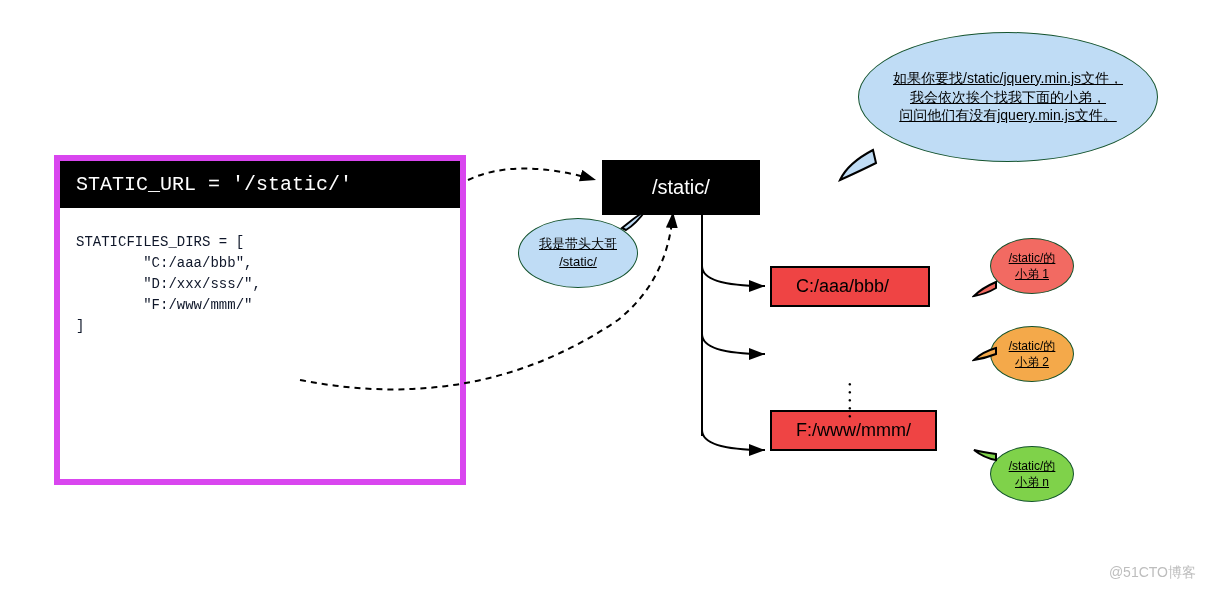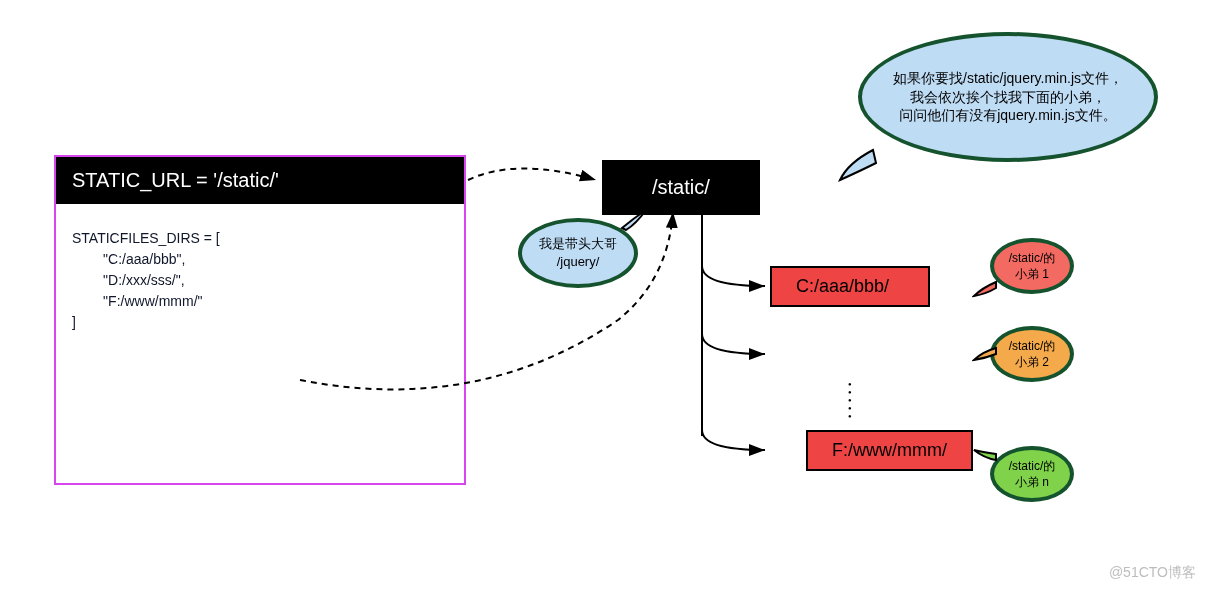--- a/index.html
+++ b/index.html
@@ -1,28 +1,28 @@
 <!DOCTYPE html>
 <html><head>
 <meta charset="utf-8">
 <style>
   * { box-sizing: border-box; margin: 0; padding: 0; }
   body { font-family: Arial, "Microsoft YaHei", sans-serif; width: 1206px; height: 590px; position: relative; background: #fff; }
   .canvas { position: relative; width: 1206px; height: 590px; }
   .abs { position: absolute; }
 
-  .code-box { border: 2px solid #d946ef; }
+  .code-box { border: 6px solid #d946ef; font-family: Liberation Mono, monospace; }
   .code-header { background: #000; color: #fff; padding: 12px 16px; font-size: 20px; }
   .code-body { padding: 24px 16px 24px 16px; font-size: 14px; color: #0f172a; line-height: 1.5; white-space: pre; }
 
   .static-box { background: #000; color: #fff; font-size: 20px; padding: 14px 48px; border: 2px solid #000; }
 
   .dir-box { border: 2px solid #000; background: #ef4444; font-size: 18px; padding: 8px 24px; min-width: 160px; text-align: left; }
 
-  .ellipse { border-radius: 50%; border: 4px solid #14532d; display: flex; align-items: center; justify-content: center; text-align: center; padding: 8px; font-size: 13px; line-height: 1.35; }
+  .ellipse { border-radius: 50%; border: 1px solid #14532d; display: flex; align-items: center; justify-content: center; text-align: center; padding: 8px; font-size: 13px; line-height: 1.35; text-decoration: underline; }
   .ellipse.blue-big { background: #bfdcf5; width: 300px; height: 130px; font-size: 14px; }
   .ellipse.blue-small { background: #bfdcf5; width: 120px; height: 70px; }
   .ellipse.red { background: #f26a62; width: 84px; height: 56px; font-size: 12px; }
   .ellipse.orange { background: #f4a94a; width: 84px; height: 56px; font-size: 12px; }
   .ellipse.green { background: #7fd24a; width: 84px; height: 56px; font-size: 12px; }
 
   .watermark { color: #bdbdbd; font-size: 14px; right: 10px; bottom: 8px; margin-top: 24px; }
 </style>
 </head>
 <body>
@@ -49,30 +49,30 @@
 我会依次挨个找我下面的小弟，
 问问他们有没有jquery.min.js文件。</span>
   </div>
 
   <svg class="abs" style="left:838px; top:145px;" width="40" height="40">
     <path d="M35 5 Q10 18 2 35 Q22 26 38 18 Z" fill="#bfdcf5" stroke="#000" stroke-width="2"></path>
   </svg>
 
   <div class="abs ellipse blue-small" style="left:518px; top:218px;">
     <span style="white-space:pre-line;">我是带头大哥
-/jquery/</span>
+/static/</span>
   </div>
   <svg class="abs" style="left:620px; top:208px;" width="28" height="24">
     <path d="M2 20 Q14 10 26 2 Q16 16 6 22 Z" fill="#bfdcf5" stroke="#000" stroke-width="2"></path>
   </svg>
 
   <div class="abs dir-box" style="left:770px; top:266px;">
     <span>C:/aaa/bbb/</span>
   </div>
-  <div class="abs dir-box" style="left:770px; top:430px;margin-left:36px;">
+  <div class="abs dir-box" style="left:770px; top:410px;">
     <span>F:/www/mmm/</span>
   </div>
 
   <div class="abs" style="left:848px; top:380px; font-size:6px; line-height:8px;">●<br>●<br>●<br>●<br>●</div>
 
   <div class="abs ellipse red" style="left:990px; top:238px;">
     <span style="white-space:pre-line;">/static/的
 小弟 1</span>
   </div>
   <svg class="abs" style="left:972px; top:280px;" width="26" height="20">

